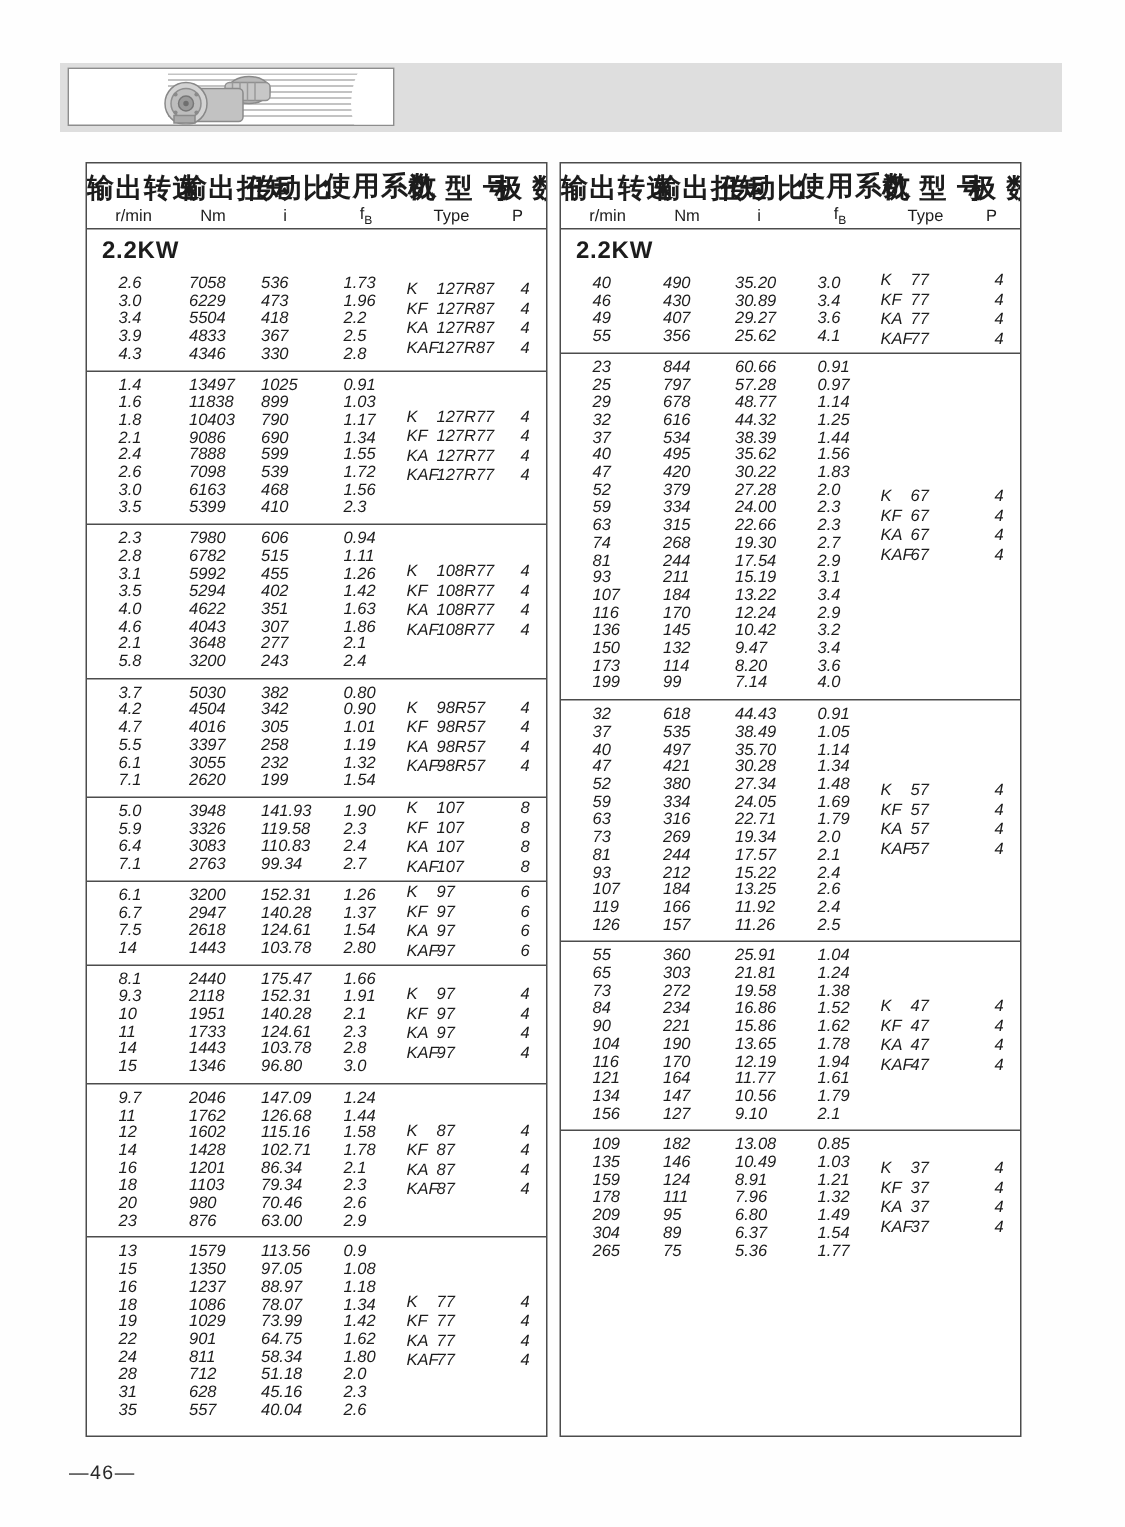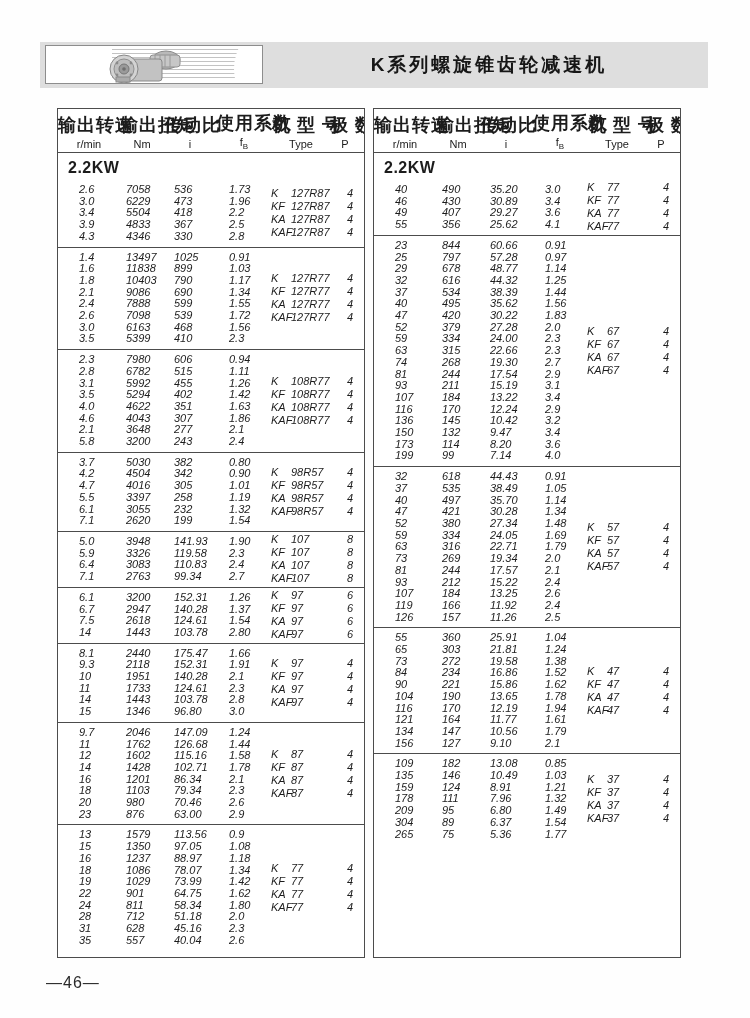--- a/index.html
+++ b/index.html
@@ -59,21 +59,21 @@
 
   .rows { display:grid; grid-template-columns:47px 48px 55px 42px; margin-left:21px; }
   .cell { font-size:11px; line-height:11.7px; white-space:nowrap; }
 
   .types {
     position:absolute; left:213px; top:0; height:100%;
     display:flex; flex-direction:column; justify-content:center;
   }
   .tline { display:grid; grid-template-columns:20px 56px auto; font-size:11px; line-height:13px; white-space:nowrap; }
 
-  .footer { position:absolute; left:46px; top:974px; font-size:16px; letter-spacing:1px; color:#2a2a2a; }
+  .footer { position:absolute; left:46px; top:974px; font-size:13px; letter-spacing:1px; color:#2a2a2a; }
 </style>
 </head>
 <body>
 
 <div class="page">
 
   <div class="header-band">
     <div class="img-box">
       <div class="stripes">
         <div class="curve"></div>
@@ -90,21 +90,20 @@
         <circle cx="44" cy="22" r="10" fill="#bdbdbd" stroke="#8f8f8f"></circle>
         <circle cx="44" cy="22" r="5" fill="#9a9a9a" stroke="#777777"></circle>
         <circle cx="44" cy="22" r="1.8" fill="#6f6f6f"></circle>
         <circle cx="37" cy="16" r="1.4" fill="#8a8a8a"></circle>
         <circle cx="51" cy="16" r="1.4" fill="#8a8a8a"></circle>
         <circle cx="37" cy="28" r="1.4" fill="#8a8a8a"></circle>
         <circle cx="51" cy="28" r="1.4" fill="#8a8a8a"></circle>
         <rect x="36" y="30" width="14" height="5" fill="#ababab" stroke="#8a8a8a"></rect>
       </svg>
     </div>
-    <div class="band-title">K系列螺旋锥齿轮减速机</div>
   </div>
 
   <div class="gtable tleft" id="table-left">
     <div class="thead">
       <div class="th">
           <div class="zh">输出转速</div>
           <div class="en">r/min</div>
         </div>
       <div class="th">
           <div class="zh">输出扭矩</div>

